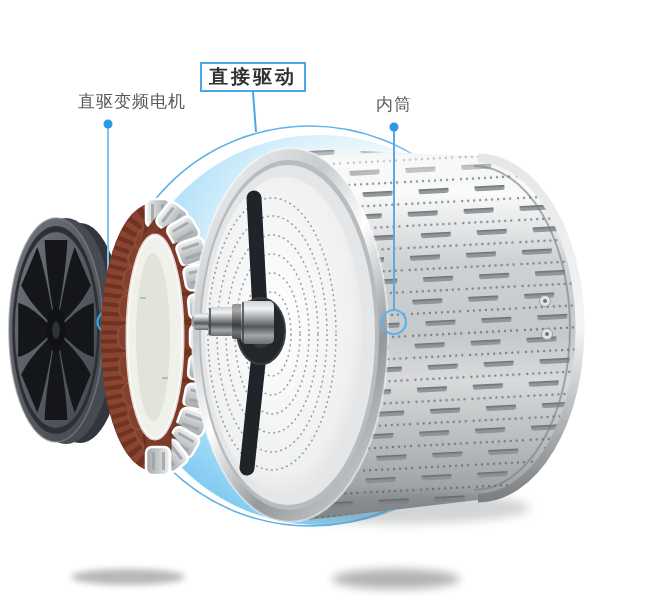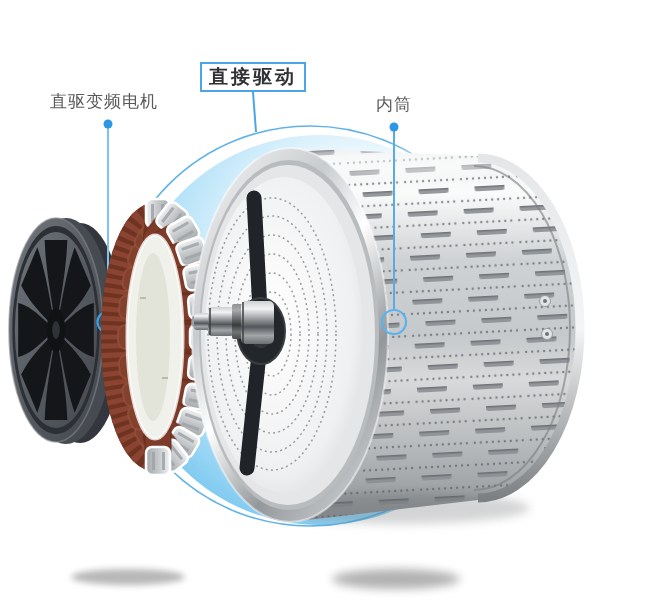--- a/index.html
+++ b/index.html
@@ -12,21 +12,21 @@
   .badge{
     position:absolute;left:200px;top:62px;width:106px;height:30px;
     box-sizing:border-box;border:2px solid #4aa6e6;background:#ffffff;
     display:flex;align-items:center;justify-content:center;
     font-size:19px;font-weight:bold;color:#2f3135;letter-spacing:3px;
   }
   .callout-label{
     position:absolute;font-size:17px;color:#595959;letter-spacing:1px;
     text-align:center;white-space:nowrap;
   }
-  .label-motor{left:40px;top:90px;width:128px;}
+  .label-motor{left:58px;top:90px;width:128px;text-align:right;}
   .label-drum{left:364px;top:93px;width:60px;text-align:center;}
 </style>
 </head>
 <body>
 
 <div class="stage">
 
   <svg class="scene" width="651" height="600" viewBox="0 0 651 600">
     <defs>
       <radialGradient id="haloGrad" cx="0.62" cy="0.35" r="0.75">

